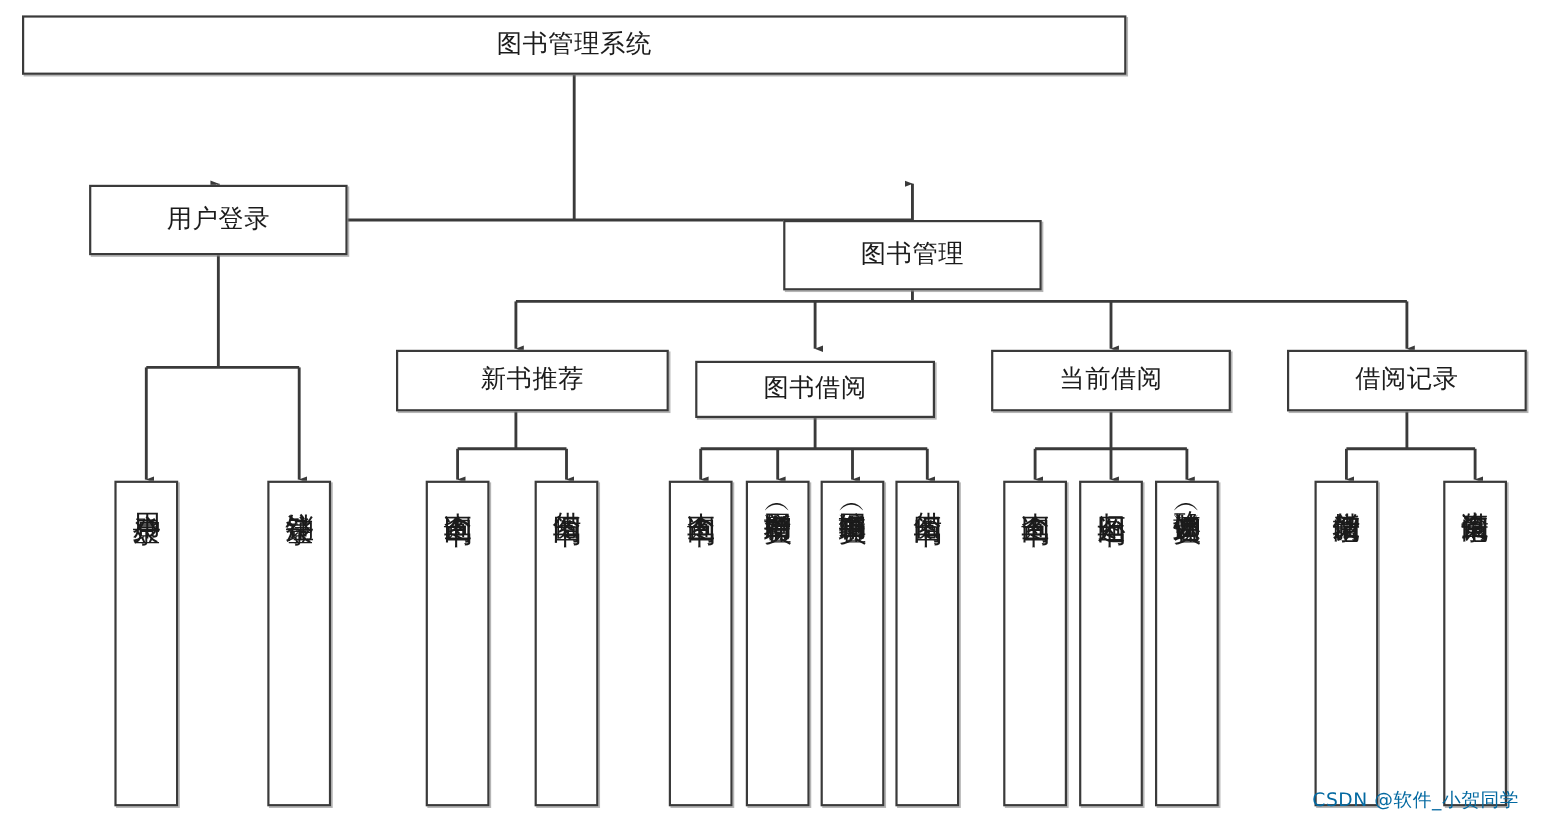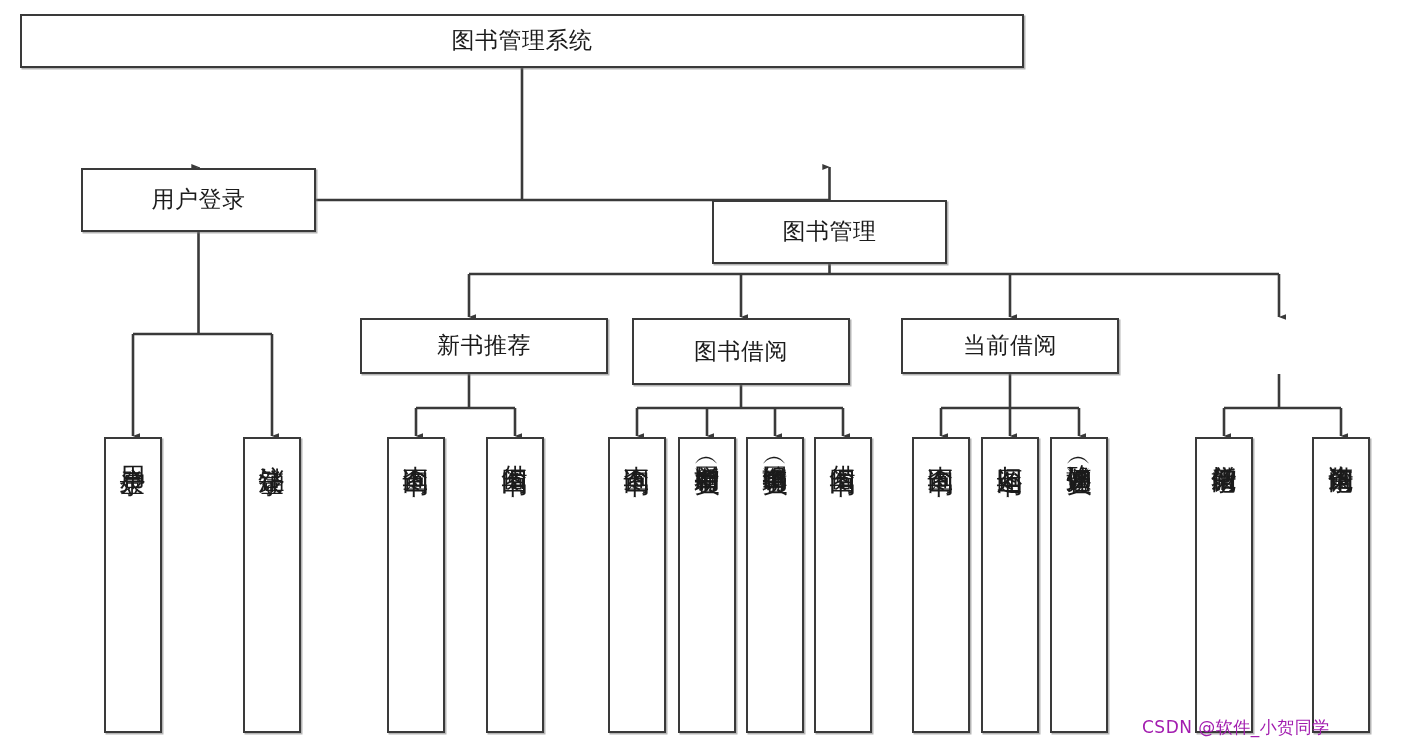--- a/index.html
+++ b/index.html
@@ -132,25 +132,28 @@
   <div class="node horiz" style="left: 81px; top: 168px; width: 235px; height: 64px;">
     <span class="label">用户登录</span>
   </div>
   <div class="node horiz" style="left: 712px; top: 168px; width: 235px; height: 64px; margin-top: 32px;">
     <span class="label">图书管理</span>
   </div>
 
   <div class="node horiz" style="left: 360px; top: 318px; width: 248px; height: 56px;">
     <span class="label">新书推荐</span>
   </div>
-  <div class="node horiz" style="left: 632px; top: 318px; width: 218px; height: 67px;">
+  <div class="node horiz" style="left: 632px; top: 328px; width: 218px; height: 52px;">
     <span class="label">图书借阅</span>
   </div>
   <div class="node horiz" style="left: 901px; top: 318px; width: 218px; height: 56px;">
     <span class="label">当前借阅</span>
+  </div>
+  <div class="node horiz" style="left: 1170px; top: 318px; width: 218px; height: 56px;">
+    <span class="label">借阅记录</span>
   </div>
 
   <div class="node vert" style="left: 104px; top: 437px; width: 58px; height: 296px;">
     <span class="label">用户登录</span>
   </div>
   <div class="node vert" style="left: 243px; top: 437px; width: 58px; height: 296px;">
     <span class="label">注销登录</span>
   </div>
 
   <div class="node vert" style="left: 387px; top: 437px; width: 58px; height: 296px;">
@@ -183,14 +186,14 @@
     <span class="label">确认归还（管理员）</span>
   </div>
 
   <div class="node vert compact" style="left: 1195px; top: 437px; width: 58px; height: 296px;">
     <span class="label">新增借阅记录</span>
   </div>
   <div class="node vert compact" style="left: 1312px; top: 437px; width: 58px; height: 296px;">
     <span class="label">查询借阅记录</span>
   </div>
 
-  <div class="watermark" style="left: 1142px; top: 716px; color: #a21caf;">CSDN @软件_小贺同学</div>
+  <div class="watermark" style="left: 1193px; top: 716px; color: #0369a1;">CSDN @软件_小贺同学</div>
 </div>
 
 </body></html>

